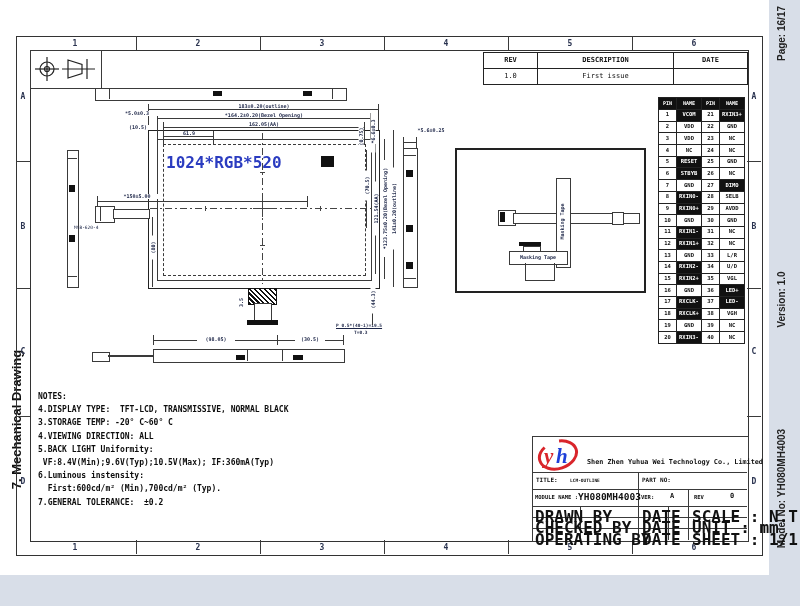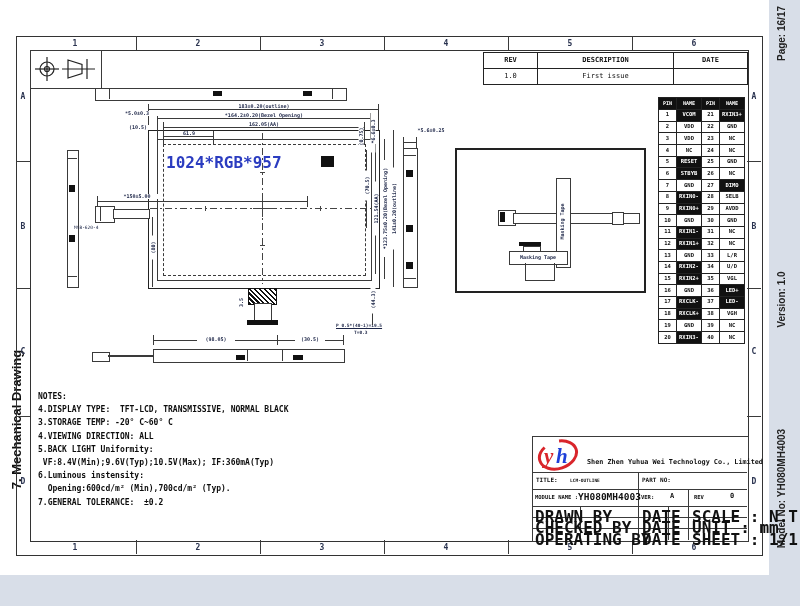--- a/index.html
+++ b/index.html
@@ -277,21 +277,21 @@
 
   <div class="box" style="left:67px;top:150px;width:10px;height:136px;"></div>
   <div class="hline" style="left:67px;top:158px;width:10px;"></div>
   <div class="hline" style="left:67px;top:276px;width:10px;"></div>
   <div class="blk" style="left:69px;top:185px;width:6px;height:7px;"></div>
   <div class="blk" style="left:69px;top:235px;width:6px;height:7px;"></div>
 
   <div class="box" style="left:148px;top:130px;width:230px;height:157px;border-width:1.5px;border-color:#222;"></div>
   <div class="box nobg" style="left:157px;top:139px;width:213px;height:140px;"></div>
   <div class="box nobg" style="left:163px;top:144px;width:201px;height:130px;border-style:dashed;"></div>
-  <div class="lbl f5" style="left:166px;top:155px;color:#2b3cc0;font-weight:700;">1024*RGB*957</div>
+  <div class="lbl f5" style="left:166px;top:155px;color:#2b3cc0;font-weight:700;">1024*RGB*520</div>
   <div class="blk" style="left:321px;top:156px;width:13px;height:11px;"></div>
 
   <div class="cl-h" style="left:150px;top:208px;width:226px;"></div>
   <div class="cl-v" style="left:262px;top:133px;height:151px;"></div>
   <div class="hline" style="left:253px;top:208px;width:18px;background:#444;"></div>
   <div class="vline" style="left:262px;top:199px;height:18px;background:#444;"></div>
   <div class="vline" style="left:205px;top:206px;height:5px;background:#444;"></div>
   <div class="vline" style="left:320px;top:206px;height:5px;background:#444;"></div>
   <div class="hline" style="left:260px;top:172px;width:5px;background:#444;"></div>
   <div class="hline" style="left:260px;top:245px;width:5px;background:#444;"></div>
@@ -387,21 +387,21 @@
 
   <div class="abs" style="left:38px;top:390px;">
     <div>
         <div class="note-line">NOTES:</div>
         <div class="note-line">4.DISPLAY TYPE:  TFT-LCD, TRANSMISSIVE, NORMAL BLACK</div>
         <div class="note-line">3.STORAGE TEMP: -20° C~60° C</div>
         <div class="note-line">4.VIEWING DIRECTION: ALL</div>
         <div class="note-line">5.BACK LIGHT Uniformity:</div>
         <div class="note-line"> VF:8.4V(Min);9.6V(Typ);10.5V(Max); IF:360mA(Typ)</div>
         <div class="note-line">6.Luminous instensity:</div>
-        <div class="note-line">  Opening:600cd/m² (Min),700cd/m² (Typ).</div>
+        <div class="note-line">  First:600cd/m² (Min),700cd/m² (Typ).</div>
         <div class="note-line">7.GENERAL TOLERANCE:  ±0.2</div>
       </div>
   </div>
 
   <div class="box nobg" style="left:532px;top:436px;width:215px;height:104px;"></div>
   <div class="hline" style="left:532px;top:472px;width:215px;"></div>
   <div class="hline" style="left:532px;top:489px;width:215px;"></div>
   <div class="hline" style="left:532px;top:506px;width:215px;"></div>
   <div class="hline" style="left:532px;top:517px;width:215px;"></div>
   <div class="hline" style="left:532px;top:528px;width:215px;"></div>

